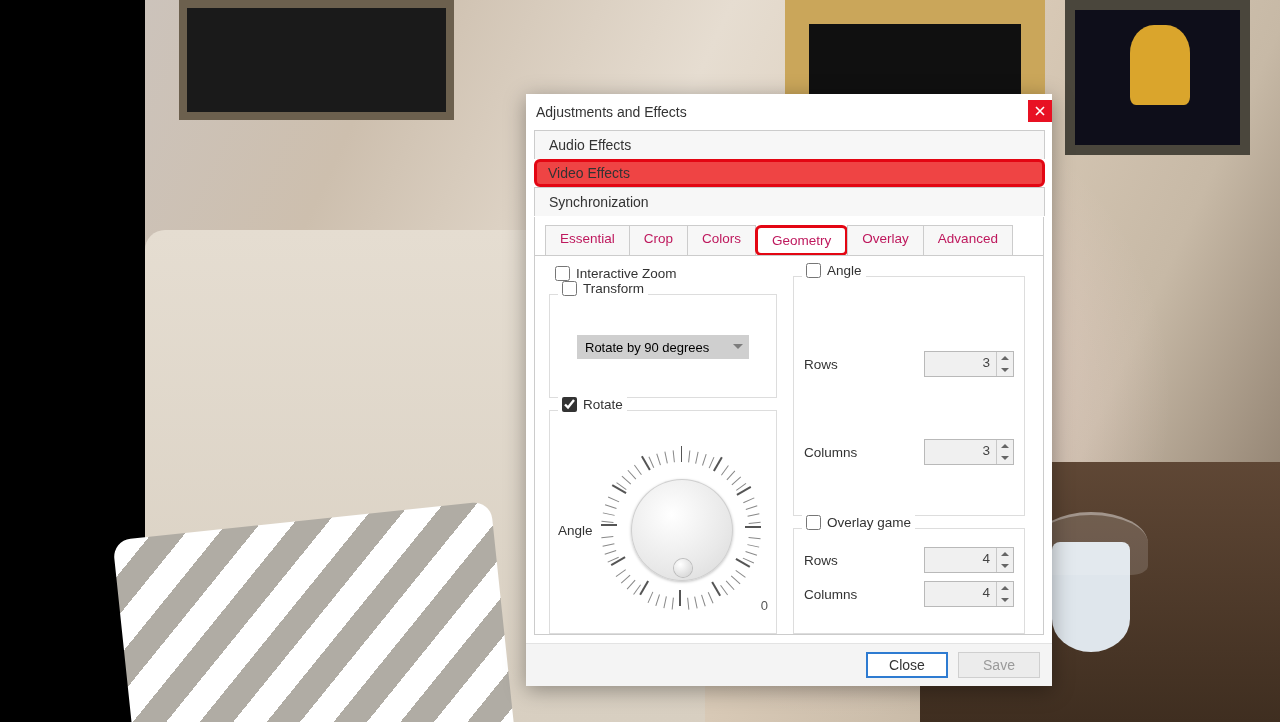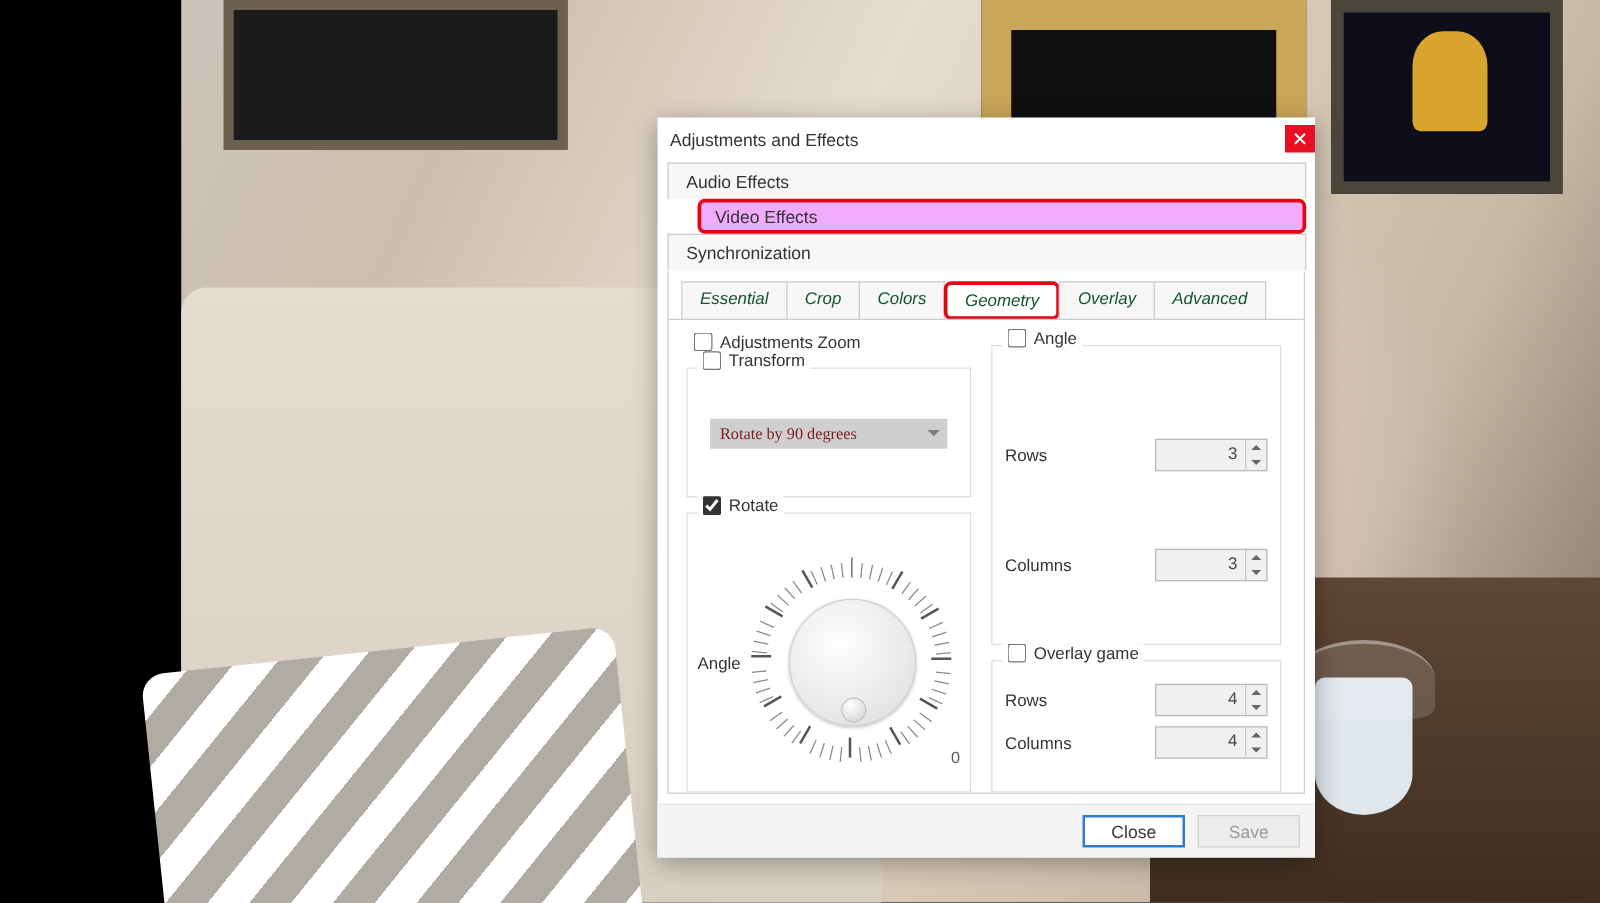--- a/index.html
+++ b/index.html
@@ -106,22 +106,22 @@
   .tab-outer{
     padding:6px 14px;
     border:1px solid #ccc;
     border-bottom:none;
     background:#f7f7f7;
     margin-right:-1px;
     color:#333;
     cursor:pointer;
   }
   .tab-outer.active{
-    background:#f0abfc;
-    position:relative; z-index:2;margin-left:24px;
+    background:#ef4444;
+    position:relative; z-index:2;
   }
   .hl-red{
     border:3px solid #e30613 !important;
     border-radius:6px;
     padding:3px 11px;
   }
 
   .outer-panel{
     flex:1;
     border:1px solid #ccc;
@@ -136,24 +136,23 @@
   .tabstrip-inner{
     display:flex;
     padding-left:10px;
   }
   .tab-inner{
     padding:5px 14px;
     border:1px solid #ccc;
     border-bottom:none;
     background:#f7f7f7;
     margin-right:-1px;
-    color:#14532d;
+    color:#be185d;
     cursor:pointer;
     font-size:13.5px;
-    font-style:italic;
   }
   .tab-inner.active{
     background:#fff;
   }
 
   .inner-panel{
     border-top:1px solid #ccc;
     margin-top:-1px;
     height:calc(100% - 34px);
     position:relative;
@@ -195,30 +194,29 @@
 
   .field-row{
     display:flex; align-items:center; justify-content:space-between;
     padding:4px 10px;
     font-size:13.5px;
     gap:33px;
   }
 
   
   .fake-select{
-    width:190px; height:24px;
+    width:172px; height:24px;
     margin:40px auto 0;
     background:#cfcfcf;
-    color:#7f1d1d;
+    color:#000000;
     font-size:13px;
     display:flex; align-items:center;
     padding-left:8px;
     position:relative;
     box-sizing:border-box;
-    font-family:Liberation Serif, serif;
   }
   .fake-select::after{
     content:"";
     position:absolute; right:6px; top:9px;
     border:5px solid transparent;
     border-top-color:#7d7d7d;
   }
 
   
   .spin{
@@ -353,21 +351,21 @@
       <div class="tab-inner">Colors</div>
       <div class="tab-inner active hl-red">Geometry</div>
       <div class="tab-inner">Overlay</div>
       <div class="tab-inner">Advanced</div>
     </div>
 
     <div class="inner-panel">
 
       <label class="iz-check">
         <input type="checkbox" style="">
-        <span>Adjustments Zoom</span>
+        <span>Interactive Zoom</span>
       </label>
 
       <div id="grp-transform" class="group">
         <label class="group-title">
           <input type="checkbox" style="">
           <span>Transform</span>
         </label>
         <div class="fake-select">
           <span>Rotate by 90 degrees</span>
         </div>

